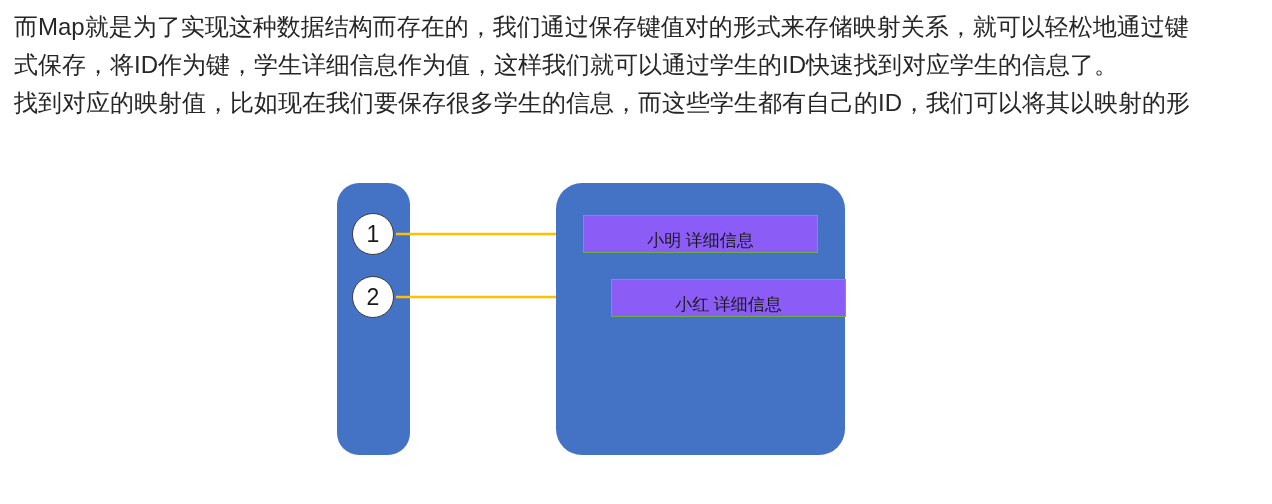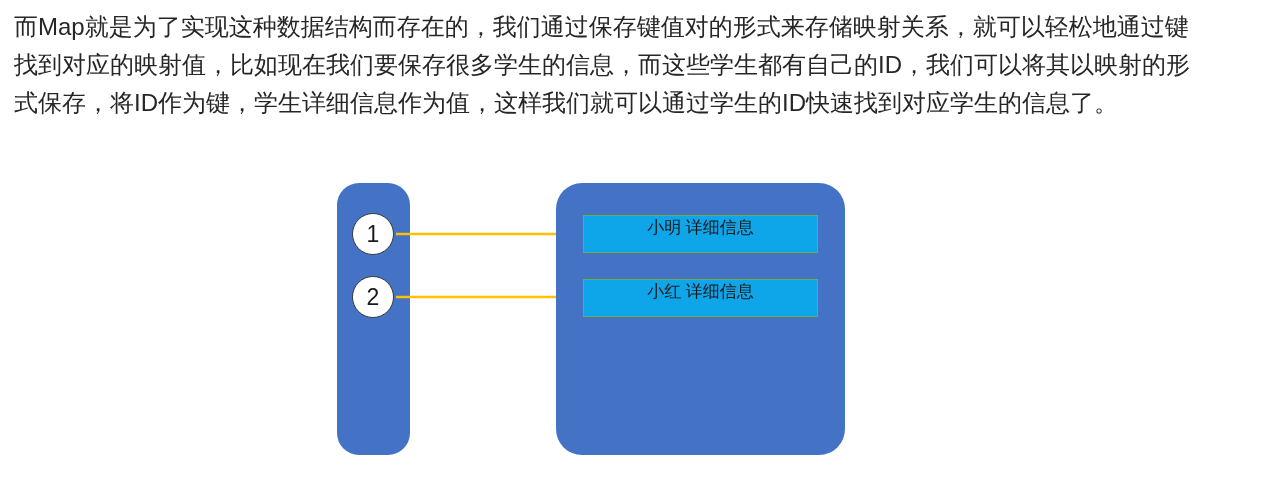--- a/index.html
+++ b/index.html
@@ -65,31 +65,31 @@
     width: 289px;
     height: 272px;
     border-radius: 26px;
     background: var(--shape-blue, #4472C4);
   }
   .value-box {
     position: absolute;
     left: 27px;
     width: 235px;
     height: 38px;
-    background: #0ea5e9;
+    background: #8b5cf6;
     border: 1.5px solid var(--value-border-green, #70AD47);
     box-sizing: border-box;
     display: flex;
-    align-items: flex-start;
+    align-items: flex-end;
     justify-content: center;
     font-size: 17px;
     color: #1a1a1a;
   }
   .value-box.v1 { top: 32px; }
-  .value-box.v2 { top: 96px; }
+  .value-box.v2 { top: 96px; margin-left: 28px; }
 
   
   .arrows {
     position: absolute;
     left: 390px;
     top: 180px;
     width: 200px;
     height: 140px;
   }
   .arrows line {
@@ -98,22 +98,22 @@
   }
   .arrows .arrowhead {
     fill: var(--arrow-orange, #FFC000);
   }
 </style>
 </head>
 <body>
 
 <p class="paragraph">
   <span>而Map就是为了实现这种数据结构而存在的，我们通过保存键值对的形式来存储映射关系，就可以轻松地通过键</span>
+  <span>式保存，将ID作为键，学生详细信息作为值，这样我们就可以通过学生的ID快速找到对应学生的信息了。</span>
   <span>找到对应的映射值，比如现在我们要保存很多学生的信息，而这些学生都有自己的ID，我们可以将其以映射的形</span>
-  <span>式保存，将ID作为键，学生详细信息作为值，这样我们就可以通过学生的ID快速找到对应学生的信息了。</span>
 </p>
 
 <div class="key-column">
   <div class="key-circle k1">
     <span>1</span>
   </div>
   <div class="key-circle k2">
     <span>2</span>
   </div>
 </div>

